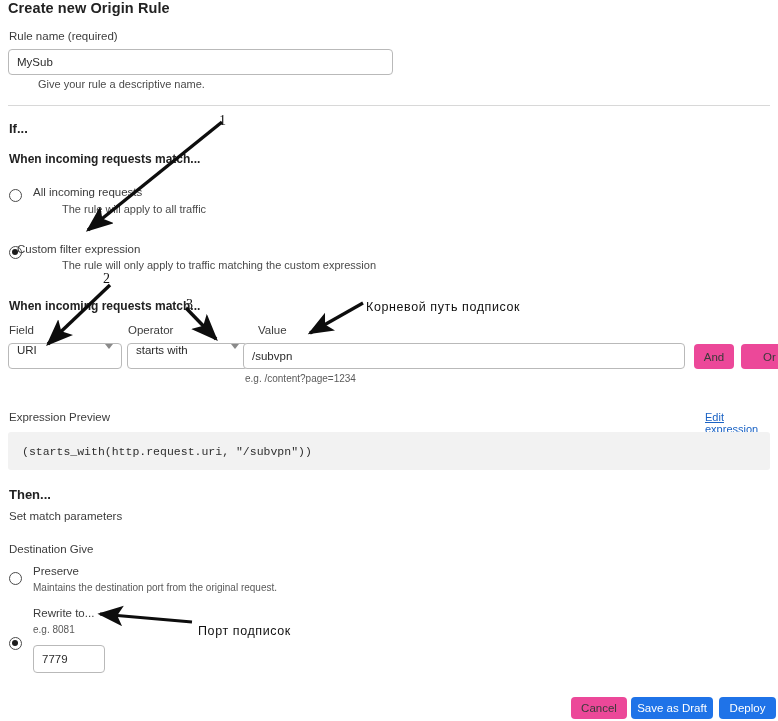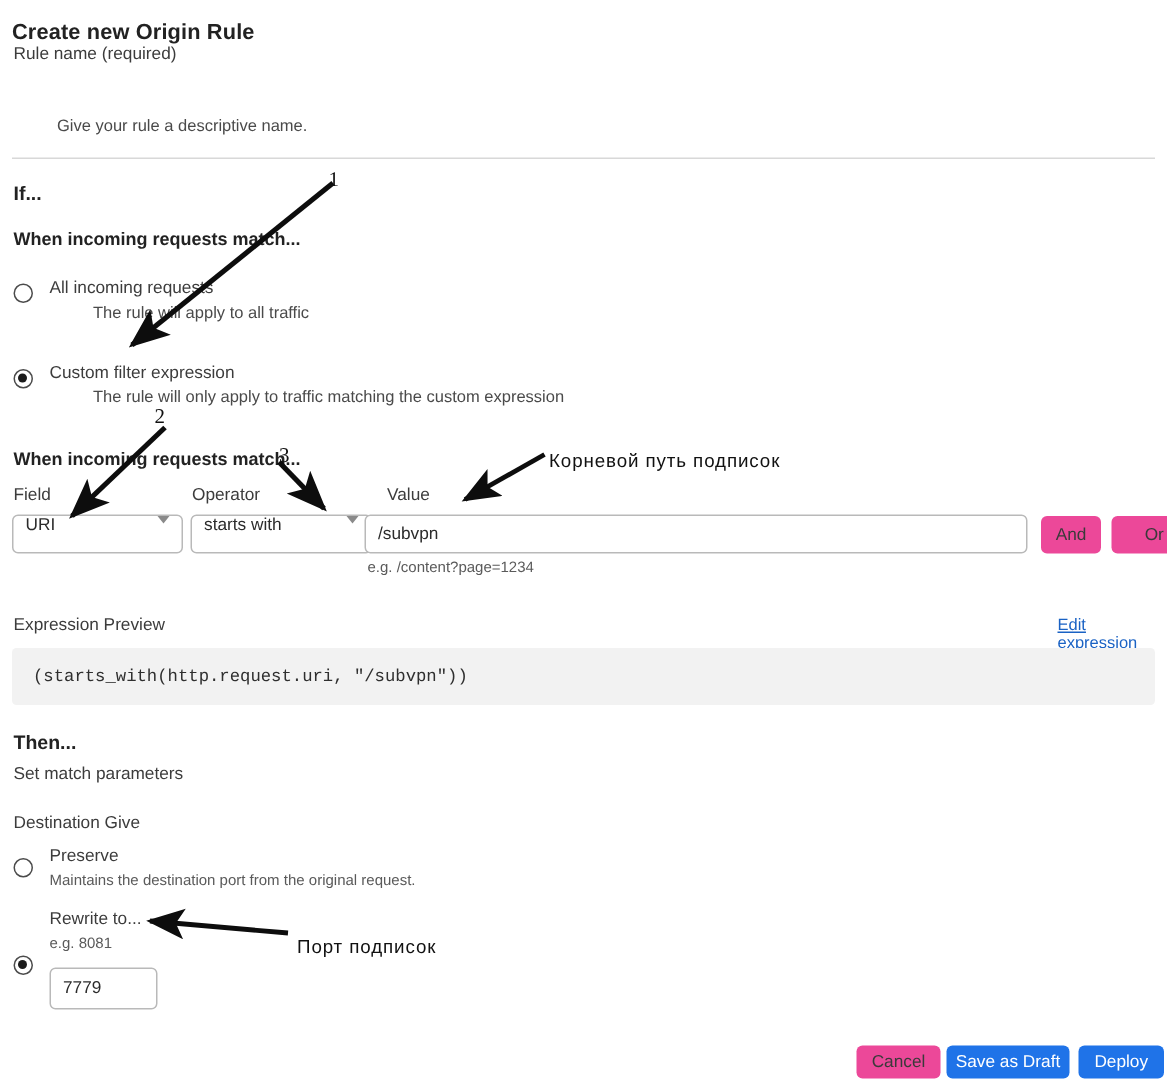--- a/index.html
+++ b/index.html
@@ -170,39 +170,40 @@
     color: #111;
     letter-spacing: .6px;
     white-space: nowrap;
   }
 </style>
 </head>
 <body>
 
 <div class="page">
 
-  <div class="h1" style="left:8px; top:0px;margin-top:14px;">Create new Origin Rule</div>
+  <div class="h1" style="left:8px; top:0px;">Create new Origin Rule</div>
 
   <div class="lbl" style="left:9px; top:30px;">Rule name (required)</div>
 
+  <input class="text-input" style="left: 8px; top: 49px; width: 385px; height: 26px;" value="MySub">
 
   <div class="hint" style="left:9px; top:78px;">Give your rule a descriptive name.</div>
 
   <div class="divider" style="top:105px;"></div>
 
   <div class="h2" style="left:9px; top:121px;">If...</div>
 
   <div class="lbl-strong" style="left:9px; top:152px;">When incoming requests match...</div>
 
   <div class="radio" style="left:9px; top:189px;"></div>
   <div class="lbl" style="left:33px; top:186px;">All incoming requests</div>
   <div class="hint" style="left:33px; top:203px;">The rule will apply to all traffic</div>
 
   <div class="radio checked" style="left:9px; top:246px;"></div>
-  <div class="lbl" style="left:33px; top:243px;">Custom filter expression</div>
+  <div class="lbl" style="left:17px; top:243px;">Custom filter expression</div>
   <div class="hint" style="left:33px; top:259px;">The rule will only apply to traffic matching the custom expression</div>
 
   <div class="lbl-strong" style="left:9px; top:299px;">When incoming requests match...</div>
 
   <div class="lbl" style="left:9px; top:324px;">Field</div>
   <div class="select-box" style="left:8px; top:343px; width:114px; height:26px;">
     <span class="sel-val">URI</span>
     <span class="caret"></span>
   </div>
 

